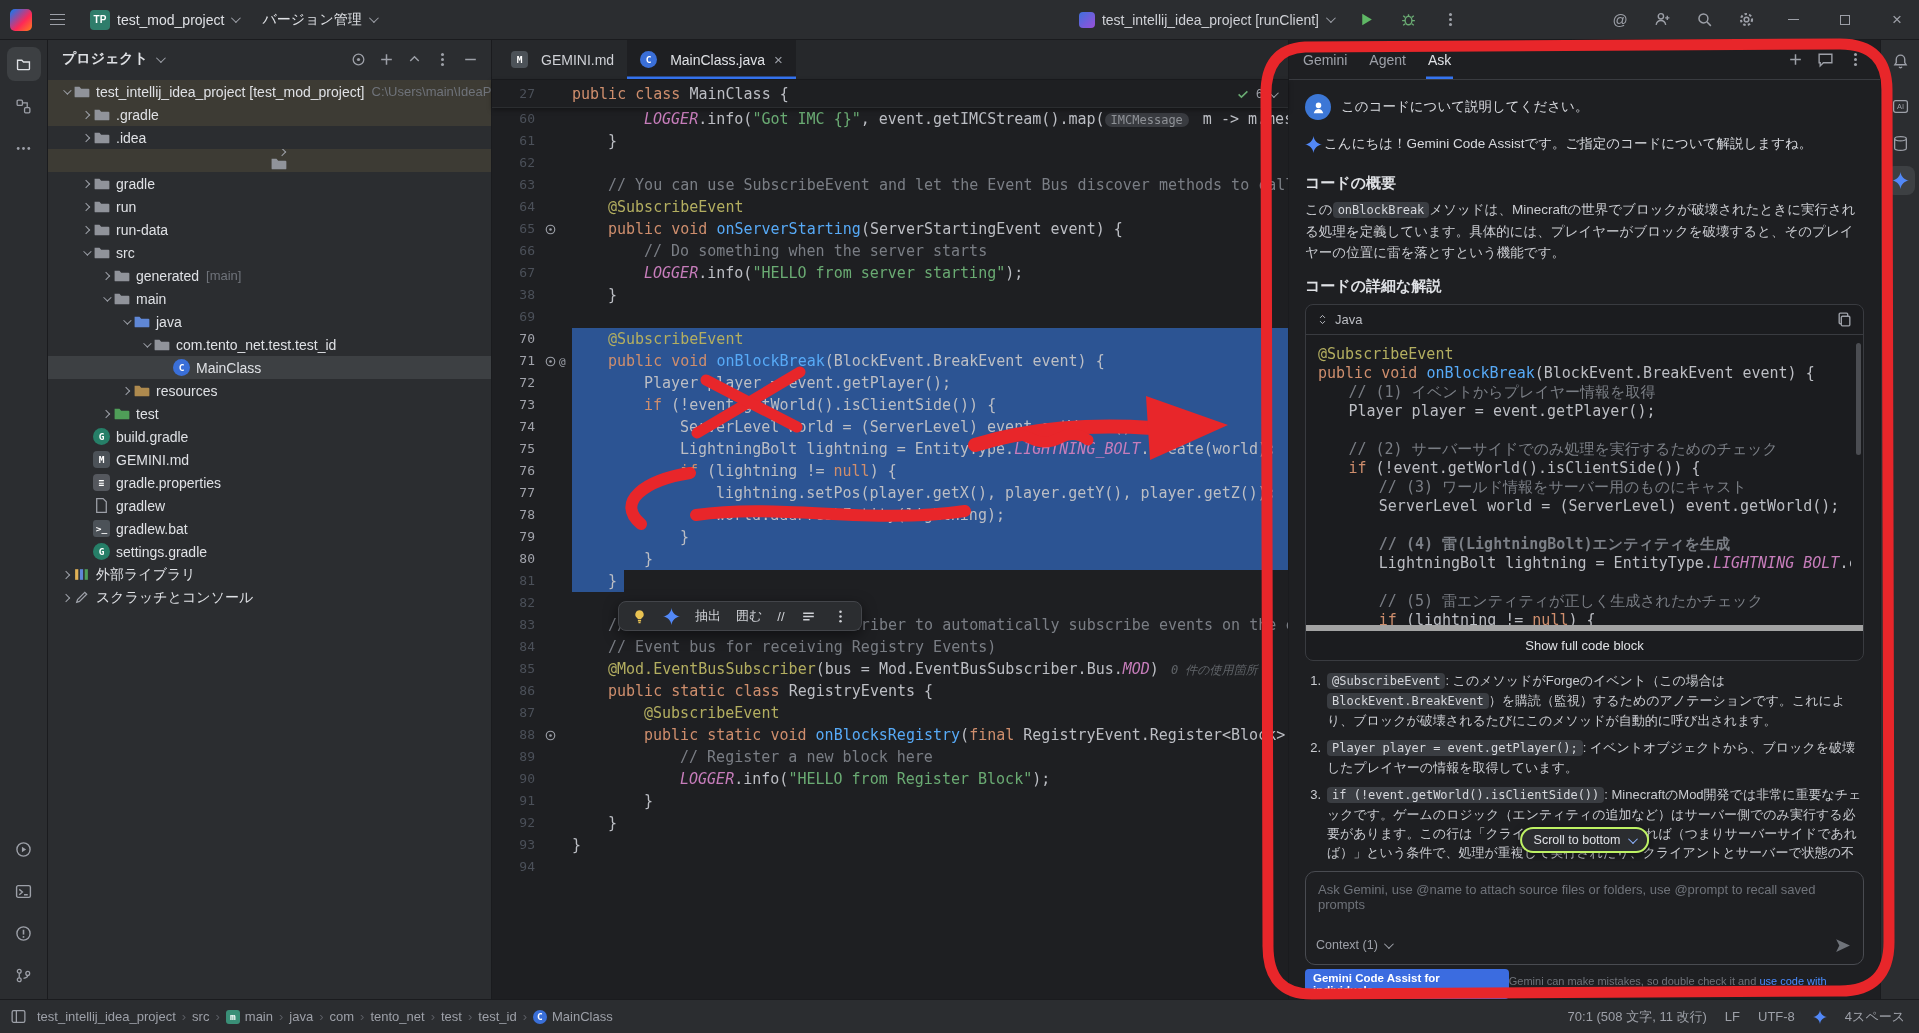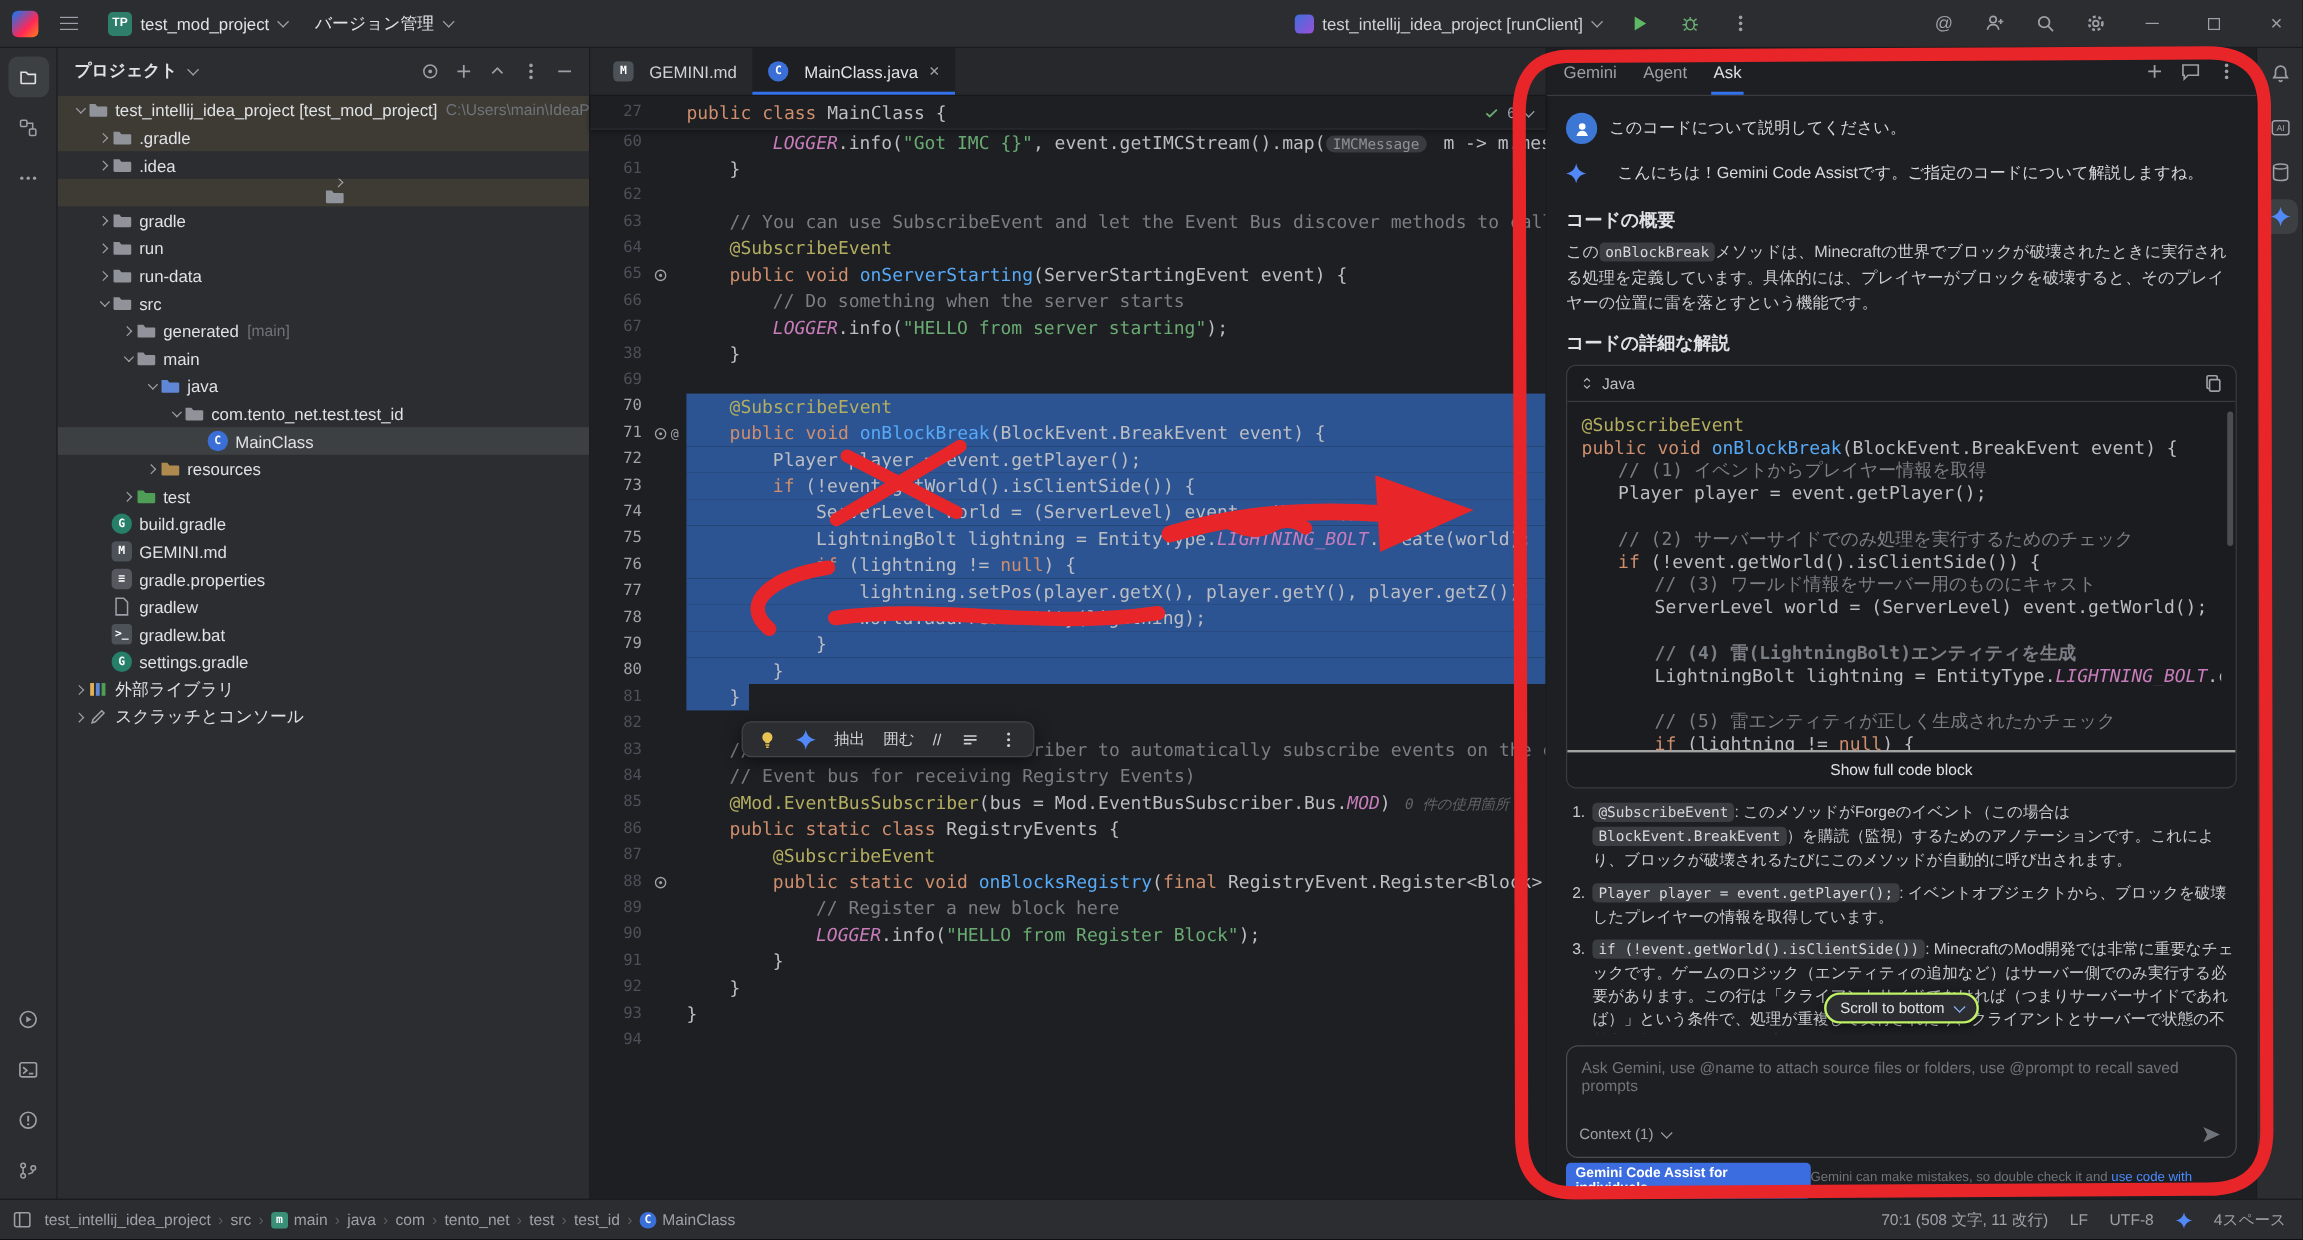--- a/index.html
+++ b/index.html
@@ -94,33 +94,33 @@
   .gpanel{width:592px;background:#1e1f22;border-left:1px solid #1a1b1e;display:flex;flex-direction:column;flex:none;min-height:0}
   .gtabs{height:40px;border-bottom:1px solid #393b40;display:flex;align-items:stretch;padding:0 12px;gap:18px;flex:none}
   .gtab{color:#9da0a8;padding:0 2px}
   .gtab.active{color:#dfe1e5;box-shadow:inset 0 -2.5px 0 #3574f0}
   .gtab-actions{margin-left:auto;display:flex;gap:4px;align-items:center}
   .gtab-actions button{width:26px;height:26px;justify-content:center;color:#9da0a8;border-radius:5px}
   .convo{flex:1;overflow:hidden;position:relative;padding:10px 16px 0}
   .msg-user{display:flex;gap:10px;align-items:center;margin:4px 0 14px}
   .avatar{width:26px;height:26px;border-radius:50%;background:#3c77d6;display:inline-flex;align-items:center;justify-content:center;flex:none}
   .avatar svg{width:17px;height:17px}
-  .msg-ai{display:flex;gap:26px;align-items:flex-start;margin-bottom:20px}
+  .msg-ai{display:flex;gap:2px;align-items:flex-start;margin-bottom:20px}
   .msg-ai .svgi{margin-top:2px}
   .gtext{font-size:13.5px;line-height:20px;color:#d7d9de}
   .ghead{font-size:15px;font-weight:700;color:#dfe1e5;margin:14px 0 6px}
   .gpara{font-size:13.5px;line-height:21px;color:#c9cbd0}
   .chip{font-family:"DejaVu Sans Mono",monospace;font-size:12px;background:#3a3d42;border-radius:4px;padding:1px 5px;color:#d5d7dc}
   .codecard{border:1px solid #393b40;border-radius:8px;margin-top:8px;overflow:hidden;position:relative;background:#1b1c1f}
   .cc-head{height:30px;display:flex;align-items:center;justify-content:space-between;padding:0 10px;border-bottom:1px solid #393b40;color:#bcbec4;font-size:13px}
   .cc-lang{display:flex;gap:6px;align-items:center}
   .cc-body{padding:8px 12px;overflow:hidden;max-height:290px}
   .ccl{height:19px;white-space:pre;overflow:hidden;font:12.5px/19px "DejaVu Sans Mono",monospace;color:#bcbec4}
   .cc-scroll{position:absolute;right:2px;top:38px;width:5px;height:112px;background:#4b4d52;border-radius:3px}
-  .cc-show{display:block;width:100%;text-align:center;justify-content:center;border-top:2px solid #a3a3a3;padding:7px 0;color:#dfe1e5;font-size:13px}
+  .cc-show{display:block;width:100%;text-align:center;justify-content:center;border-top:6px solid #a3a3a3;padding:7px 0;color:#dfe1e5;font-size:13px}
   .glist{margin-top:10px;display:flex;flex-direction:column;gap:8px}
   .gitem{display:flex;gap:6px;font-size:13px;line-height:19px;color:#c9cbd0}
   .gitem .no{flex:none;width:16px;text-align:right}
   .scrollpill{position:absolute;left:50%;transform:translateX(-50%);bottom:8px;background:#2b2d30;border:2px solid #bef264;border-radius:14px;
               padding:4px 12px;font-size:12.5px;color:#dfe1e5;gap:8px;box-shadow:0 2px 10px rgba(0,0,0,.45)}
   .scrollpill .cv{color:#8fb4ff}
   .ginput{margin:10px 16px 0;border:1px solid #494b51;border-radius:10px;height:94px;position:relative;padding:10px 12px;flex:none}
   .gi-ph{color:#6f737a;font-size:13px}
   .gi-bottom{position:absolute;left:10px;right:8px;bottom:7px;display:flex;justify-content:space-between;align-items:center}
   .gi-ctx{color:#9da0a8;font-size:12.5px;gap:6px}

